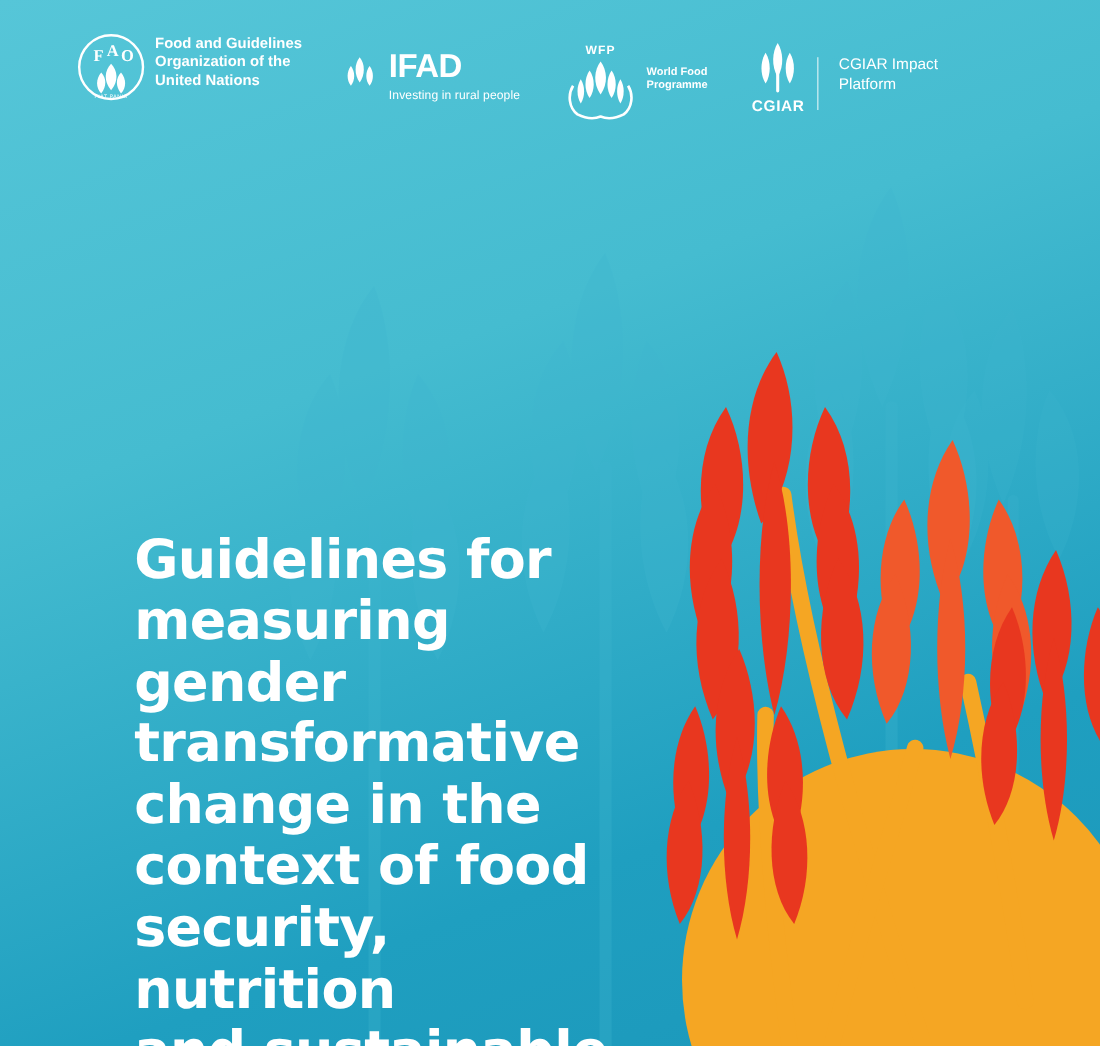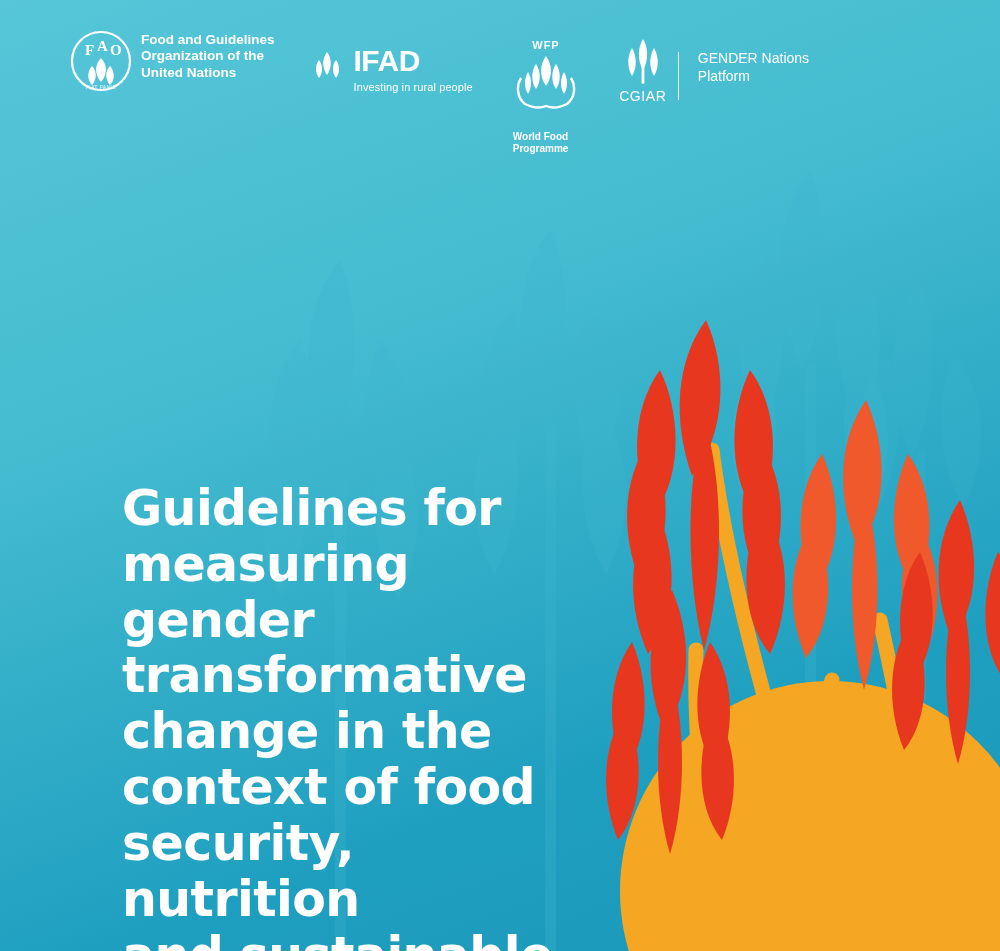--- a/index.html
+++ b/index.html
@@ -60,21 +60,21 @@
     letter-spacing: -0.5px;
     line-height: 1;
   }
   .ifad-tag {
     font-size: 11px;
     font-weight: normal;
     margin-top: 5px;
     letter-spacing: 0.1px;
   }
   
-  .wfp-wrap { padding-top: 22px; flex-direction: column; }
+  .wfp-wrap { padding-top: 22px; }
   .wfp-name {
     font-size: 10px;
     font-weight: bold;
     line-height: 1.2;
     white-space: pre-line;
   }
   
   .cgiar-wrap { padding-top: 18px; }
   .cgiar-divider {
     width: 1px;
@@ -85,21 +85,21 @@
   .cgiar-text {
     font-size: 14px;
     font-weight: normal;
     line-height: 1.25;
     white-space: pre-line;
     padding-top: 2px;
   }
   .cgiar-name {
     text-align: center;
     font-size: 14px;
-    font-weight: normal;
+    font-weight: bold;
     letter-spacing: 0.6px;
     margin-top: 2px;
   }
 
   
   .cover-title {
     position: absolute;
     left: 122px;
     top: 448px;
     width: 470px;
@@ -282,21 +282,21 @@
       <span class="logo-mark" style="display:flex;flex-direction:column;align-items:center;margin-top:-12px;">
         <svg width="48" height="50" viewBox="0 0 48 50">
           <path d="M24 3 C19 11 18 24 24 34 C30 24 29 11 24 3 Z" fill="#ffffff"></path>
           <path d="M13 12 C8 20 8 32 13 40 C18 32 18 20 13 12 Z" fill="#ffffff"></path>
           <path d="M35 12 C40 20 40 32 35 40 C30 32 30 20 35 12 Z" fill="#ffffff"></path>
           <rect x="22.6" y="28" width="2.8" height="20" rx="1.4" fill="#ffffff"></rect>
         </svg>
         <span class="cgiar-name">CGIAR</span>
       </span>
       <span class="cgiar-divider"></span>
-      <span class="cgiar-text">GENDER Nations
+      <span class="cgiar-text">CGIAR Impact
 Platform</span>
     </div>
 
   </div>
 
   <h1 class="cover-title">Guidelines for
 measuring gender
 transformative
 change in the
 context of food

